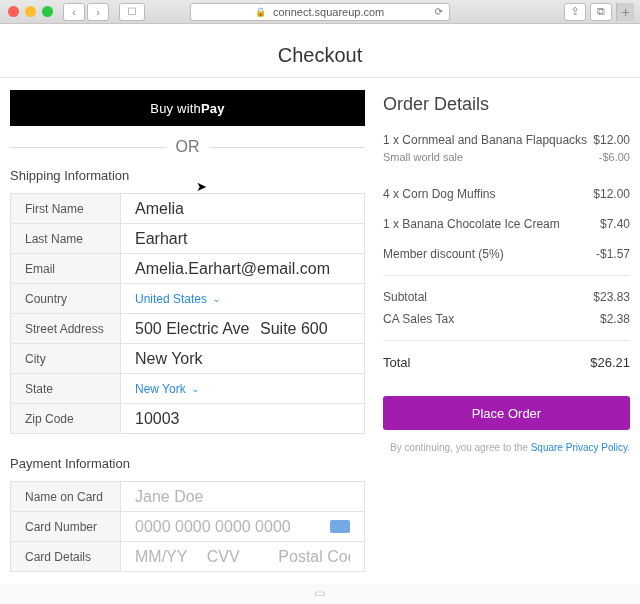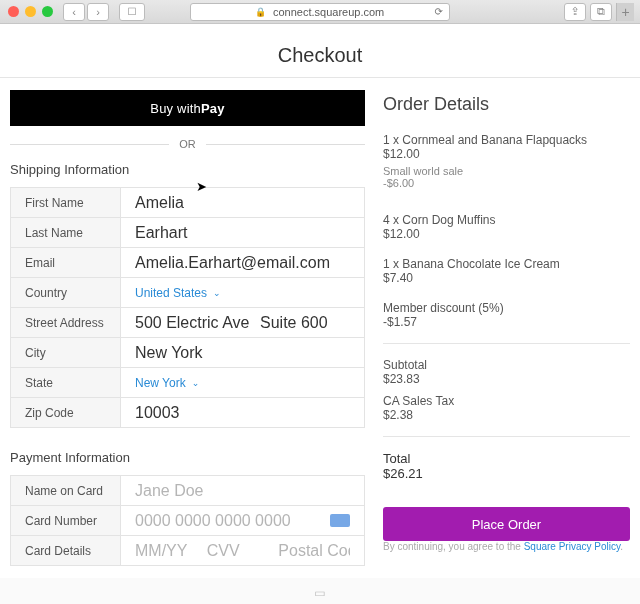--- a/index.html
+++ b/index.html
@@ -52,43 +52,43 @@
   .left { flex: 0 0 355px; }
   .right { flex:1; padding-top:4px; }
   .applepay {
     width:100%; height:36px; background:#000; color:#fff;
     display:flex; align-items:center; justify-content:center;
     font-size:13px; font-weight:500; letter-spacing:0.2px;
   }
   .applepay b { font-weight:600; }
   .or { display:flex; align-items:center; margin:12px 0; }
   .or::before, .or::after { content:""; flex:1; border-top:1px solid #ddd; }
-  .or span { padding:0 10px; font-size:11px; color:#777; }
+  .or span { padding:0 10px; font-size:16px; color:#777; }
   .section-title { font-size:13px; color:#444; margin:8px 0 10px; }
   table.form { width:100%; border-collapse:collapse; border:1px solid #e3e3e3; }
   table.form td { border:1px solid #e3e3e3; height:30px; padding:0 14px; font-size:12px; vertical-align:middle;}
   table.form td.label { width:110px; background:#f6f6f6; color:#555; }
   table.form input { border:none; outline:none; font-size:16px; width:100%; color:#333; background:transparent;}
   table.form input::placeholder { color:#b5b5b5; }
   .inline { display:flex; align-items:center; gap:8px; }
   .inline input { flex:1; }
   .dropdown { color:#2a8bd6; display:flex; align-items:center; gap:6px; cursor:pointer;}
   .chev { font-size:9px; color:#2a8bd6; }
   .spacer { height:14px; }
   
   .right h3 { font-size:18px; font-weight:400; color:#444; margin-bottom:18px;}
-  .row { display:flex; justify-content:space-between; font-size:12px; color:#555; margin-bottom:8px;flex-direction:column;}
+  .row { display:flex; justify-content:space-between; font-size:12px; color:#555; margin-bottom:8px;}
   .row.sub { color:#888; font-size:11px; margin-top:-4px; margin-bottom:24px;}
   .hr { border-top:1px solid #e5e5e5; margin:14px 0;}
   .total { font-weight:500; font-size:13px; color:#333;}
   .placeorder {
     margin-top:18px; width:100%; height:34px; background:#a21caf; color:#fff;
     border:none; border-radius:3px; font-size:13px; cursor:pointer;
   }
-  .disclaimer { font-size:10px; color:#aaa; text-align:left; }
+  .disclaimer { font-size:10px; color:#aaa; text-align:right; margin-top:12px;}
   .disclaimer a { color:#2a8bd6; text-decoration:none;}
   .cursor { position:absolute; left:196px; top:179px; font-size:13px; color:#000; pointer-events:none;}
   .cc-icon { display:inline-block; width:20px; height:13px; background:#77a8e6; border-radius:2px;}
   .cc-wrap { display:flex; align-items:center;}
   .cc-wrap input { flex:1;}
   .details { display:flex; }
   .details input { width:33%; }
   .bottombar { position:absolute; bottom:4px; left:0; right:0; display:flex; justify-content:center; color:#bbb; font-size:12px;}
 </style>
 </head>

